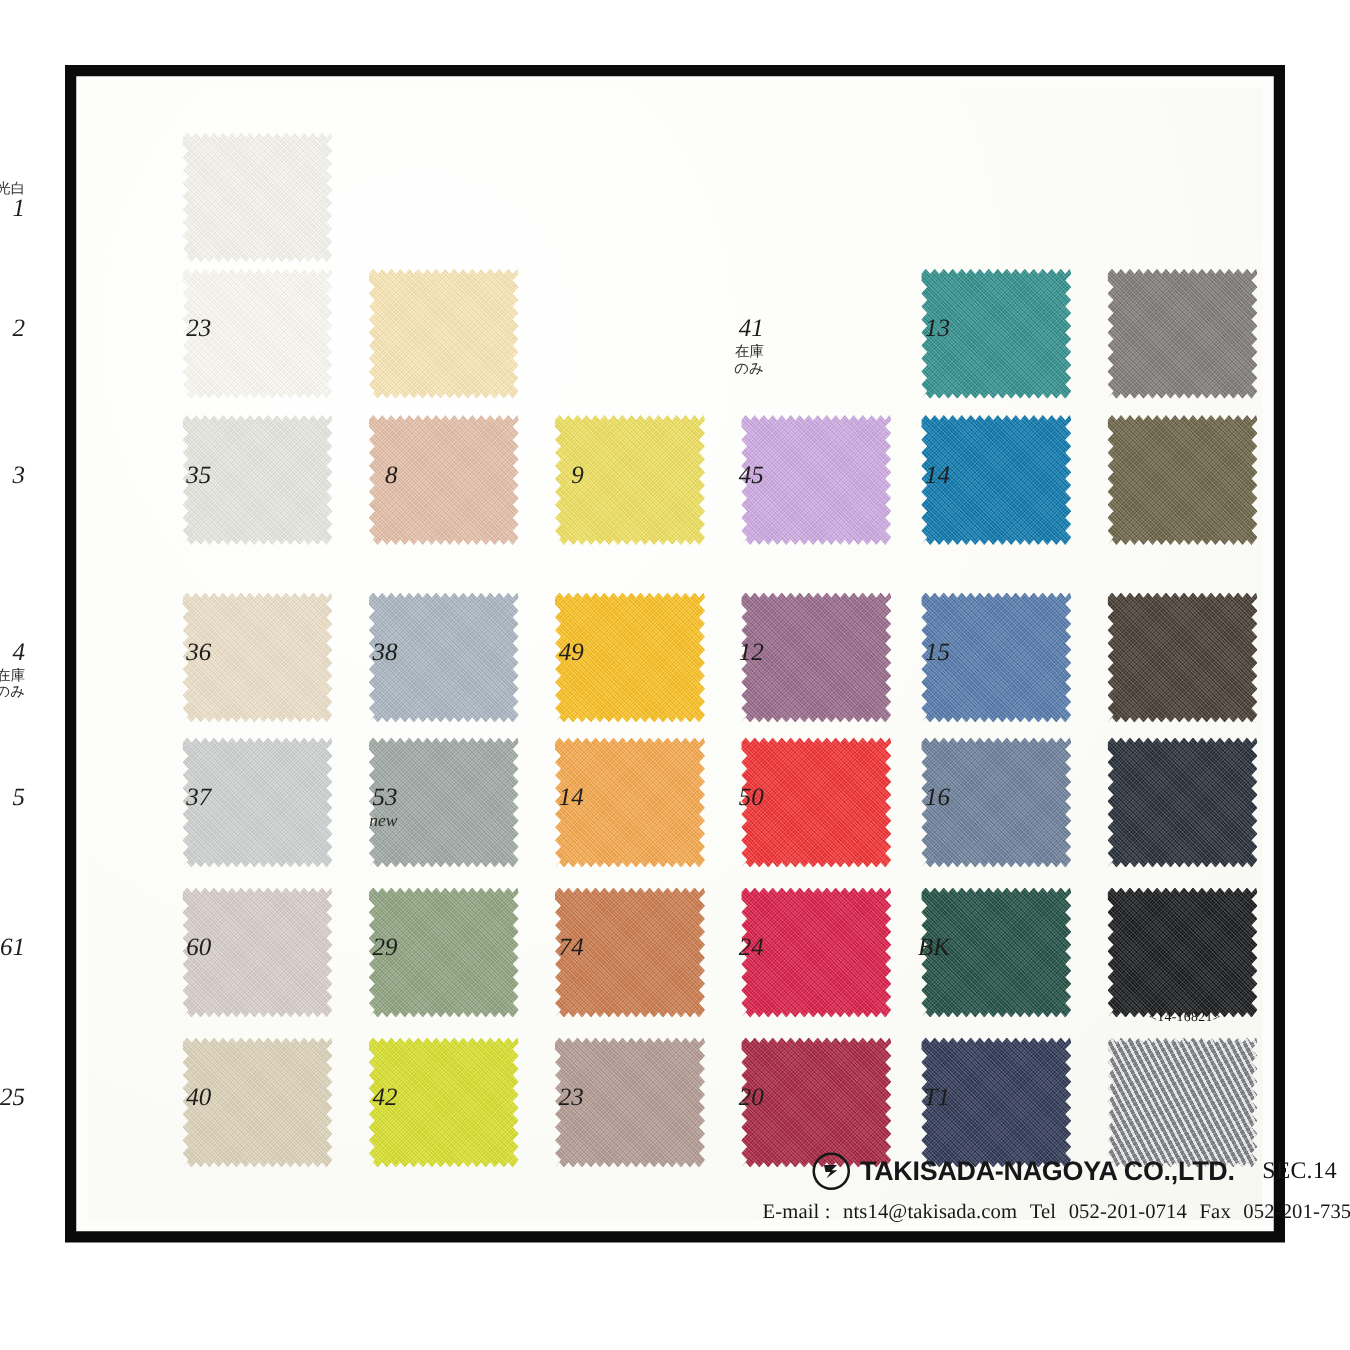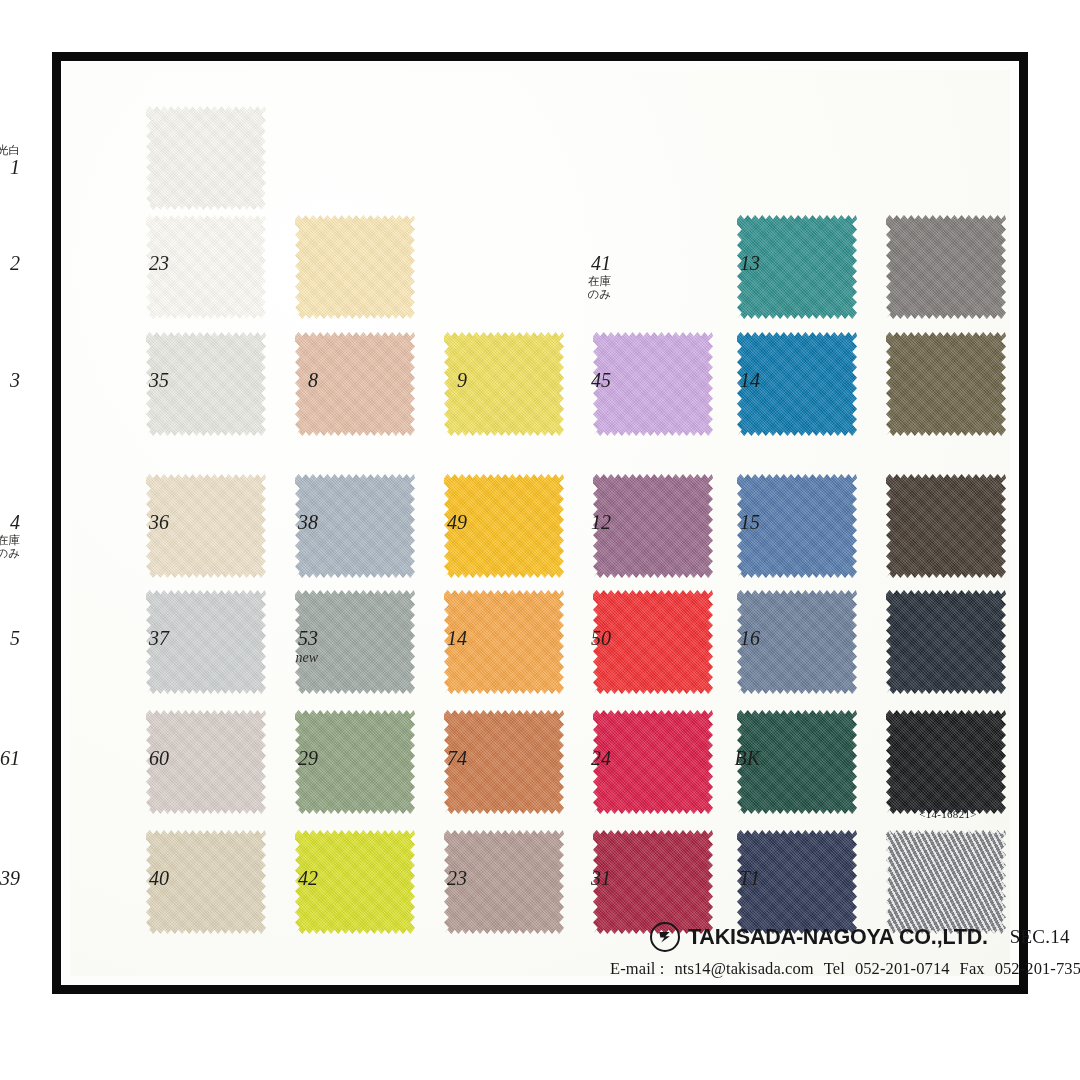--- a/index.html
+++ b/index.html
@@ -372,21 +372,21 @@
           <div class="swatch-cell" style="left: 816px; top: 640px;">
             <div class="chip" style="background: rgb(23, 24, 26);"></div>
             <div class="label">
               <span class="num">BK</span>
             </div>
             <div class="code-under">&lt;14-16821&gt;</div>
           </div>
           <div class="swatch-cell" style="left: 76px; top: 760px;">
             <div class="chip" style="background: rgb(221, 211, 186);"></div>
             <div class="label">
-              <span class="num">39</span>
+              <span class="num">25</span>
             </div>
           </div>
           <div class="swatch-cell" style="left: 225px; top: 760px;">
             <div class="chip" style="background: rgb(217, 224, 44);"></div>
             <div class="label">
               <span class="num">40</span>
             </div>
           </div>
           <div class="swatch-cell" style="left: 374px; top: 760px;">
             <div class="chip" style="background: rgb(179, 154, 147);"></div>
@@ -396,21 +396,21 @@
           </div>
           <div class="swatch-cell" style="left: 523px; top: 760px;">
             <div class="chip" style="background: rgb(166, 35, 64);"></div>
             <div class="label">
               <span class="num">23</span>
             </div>
           </div>
           <div class="swatch-cell" style="left: 667px; top: 760px;">
             <div class="chip" style="background: rgb(45, 53, 83);"></div>
             <div class="label">
-              <span class="num">31</span>
+              <span class="num">20</span>
             </div>
           </div>
           <div class="swatch-cell" style="left: 816px; top: 760px;">
             <div class="chip heather" style="background: rgb(185, 188, 190);"></div>
             <div class="label">
               <span class="num">T1</span>
             </div>
           </div>
         </div>
 

